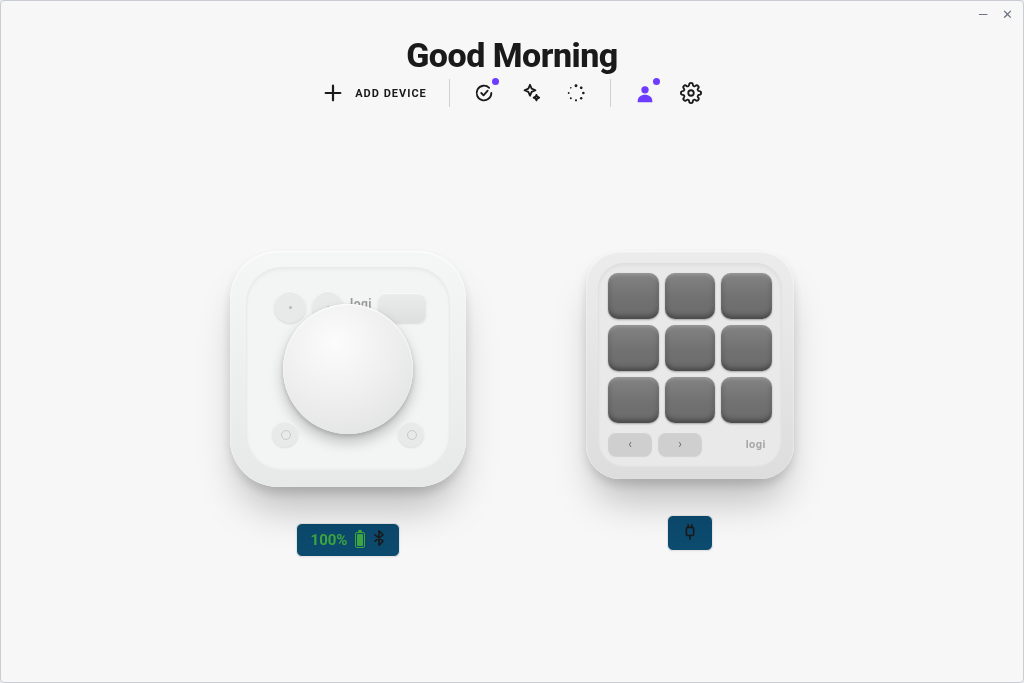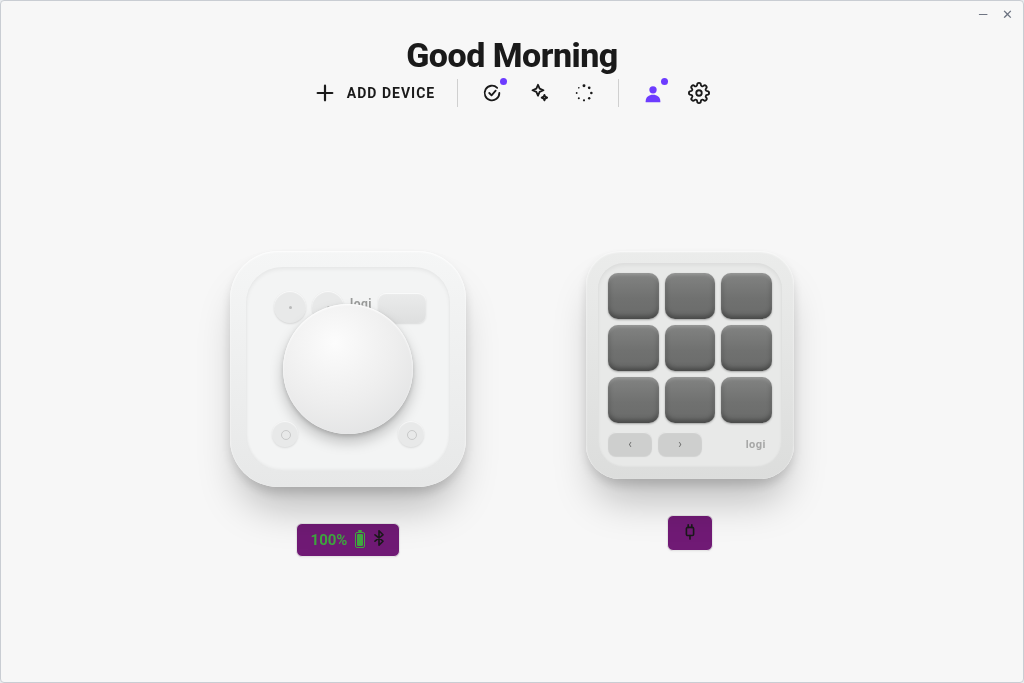--- a/index.html
+++ b/index.html
@@ -67,21 +67,21 @@
     gap: 22px;
     height: 40px;
   }
   .addbtn {
     display:inline-flex;
     align-items:center;
     gap:10px;
     cursor:pointer;
     font-weight:700;
     letter-spacing:1px;
-    font-size:14px;
+    font-size:11px;
   }
   .vsep {
     width:1px;
     height:28px;
     background:#d0d0d0;
   }
   .icon {
     width:24px; height:24px;
     display:inline-flex;
     align-items:center;
@@ -248,21 +248,21 @@
   .pad-logo {
     margin-left:auto;
     font-size:11px; font-weight:700;
     color:#a6a7a6;
     letter-spacing:0.5px;
     padding-right:6px;
   }
 
   .status-chip {
     border:1px solid #e6e6e6;
-    background:#701a75;
+    background:#0c4a6e;
     border-radius:6px;
     padding:6px 14px;
     display:inline-flex;
     align-items:center;
     gap:8px;
     font-size:15px;
     font-weight:700;
     box-shadow: 0 1px 2px rgba(0,0,0,0.04);
   }
   .status-chip.green .pct { color: var(--green); }

